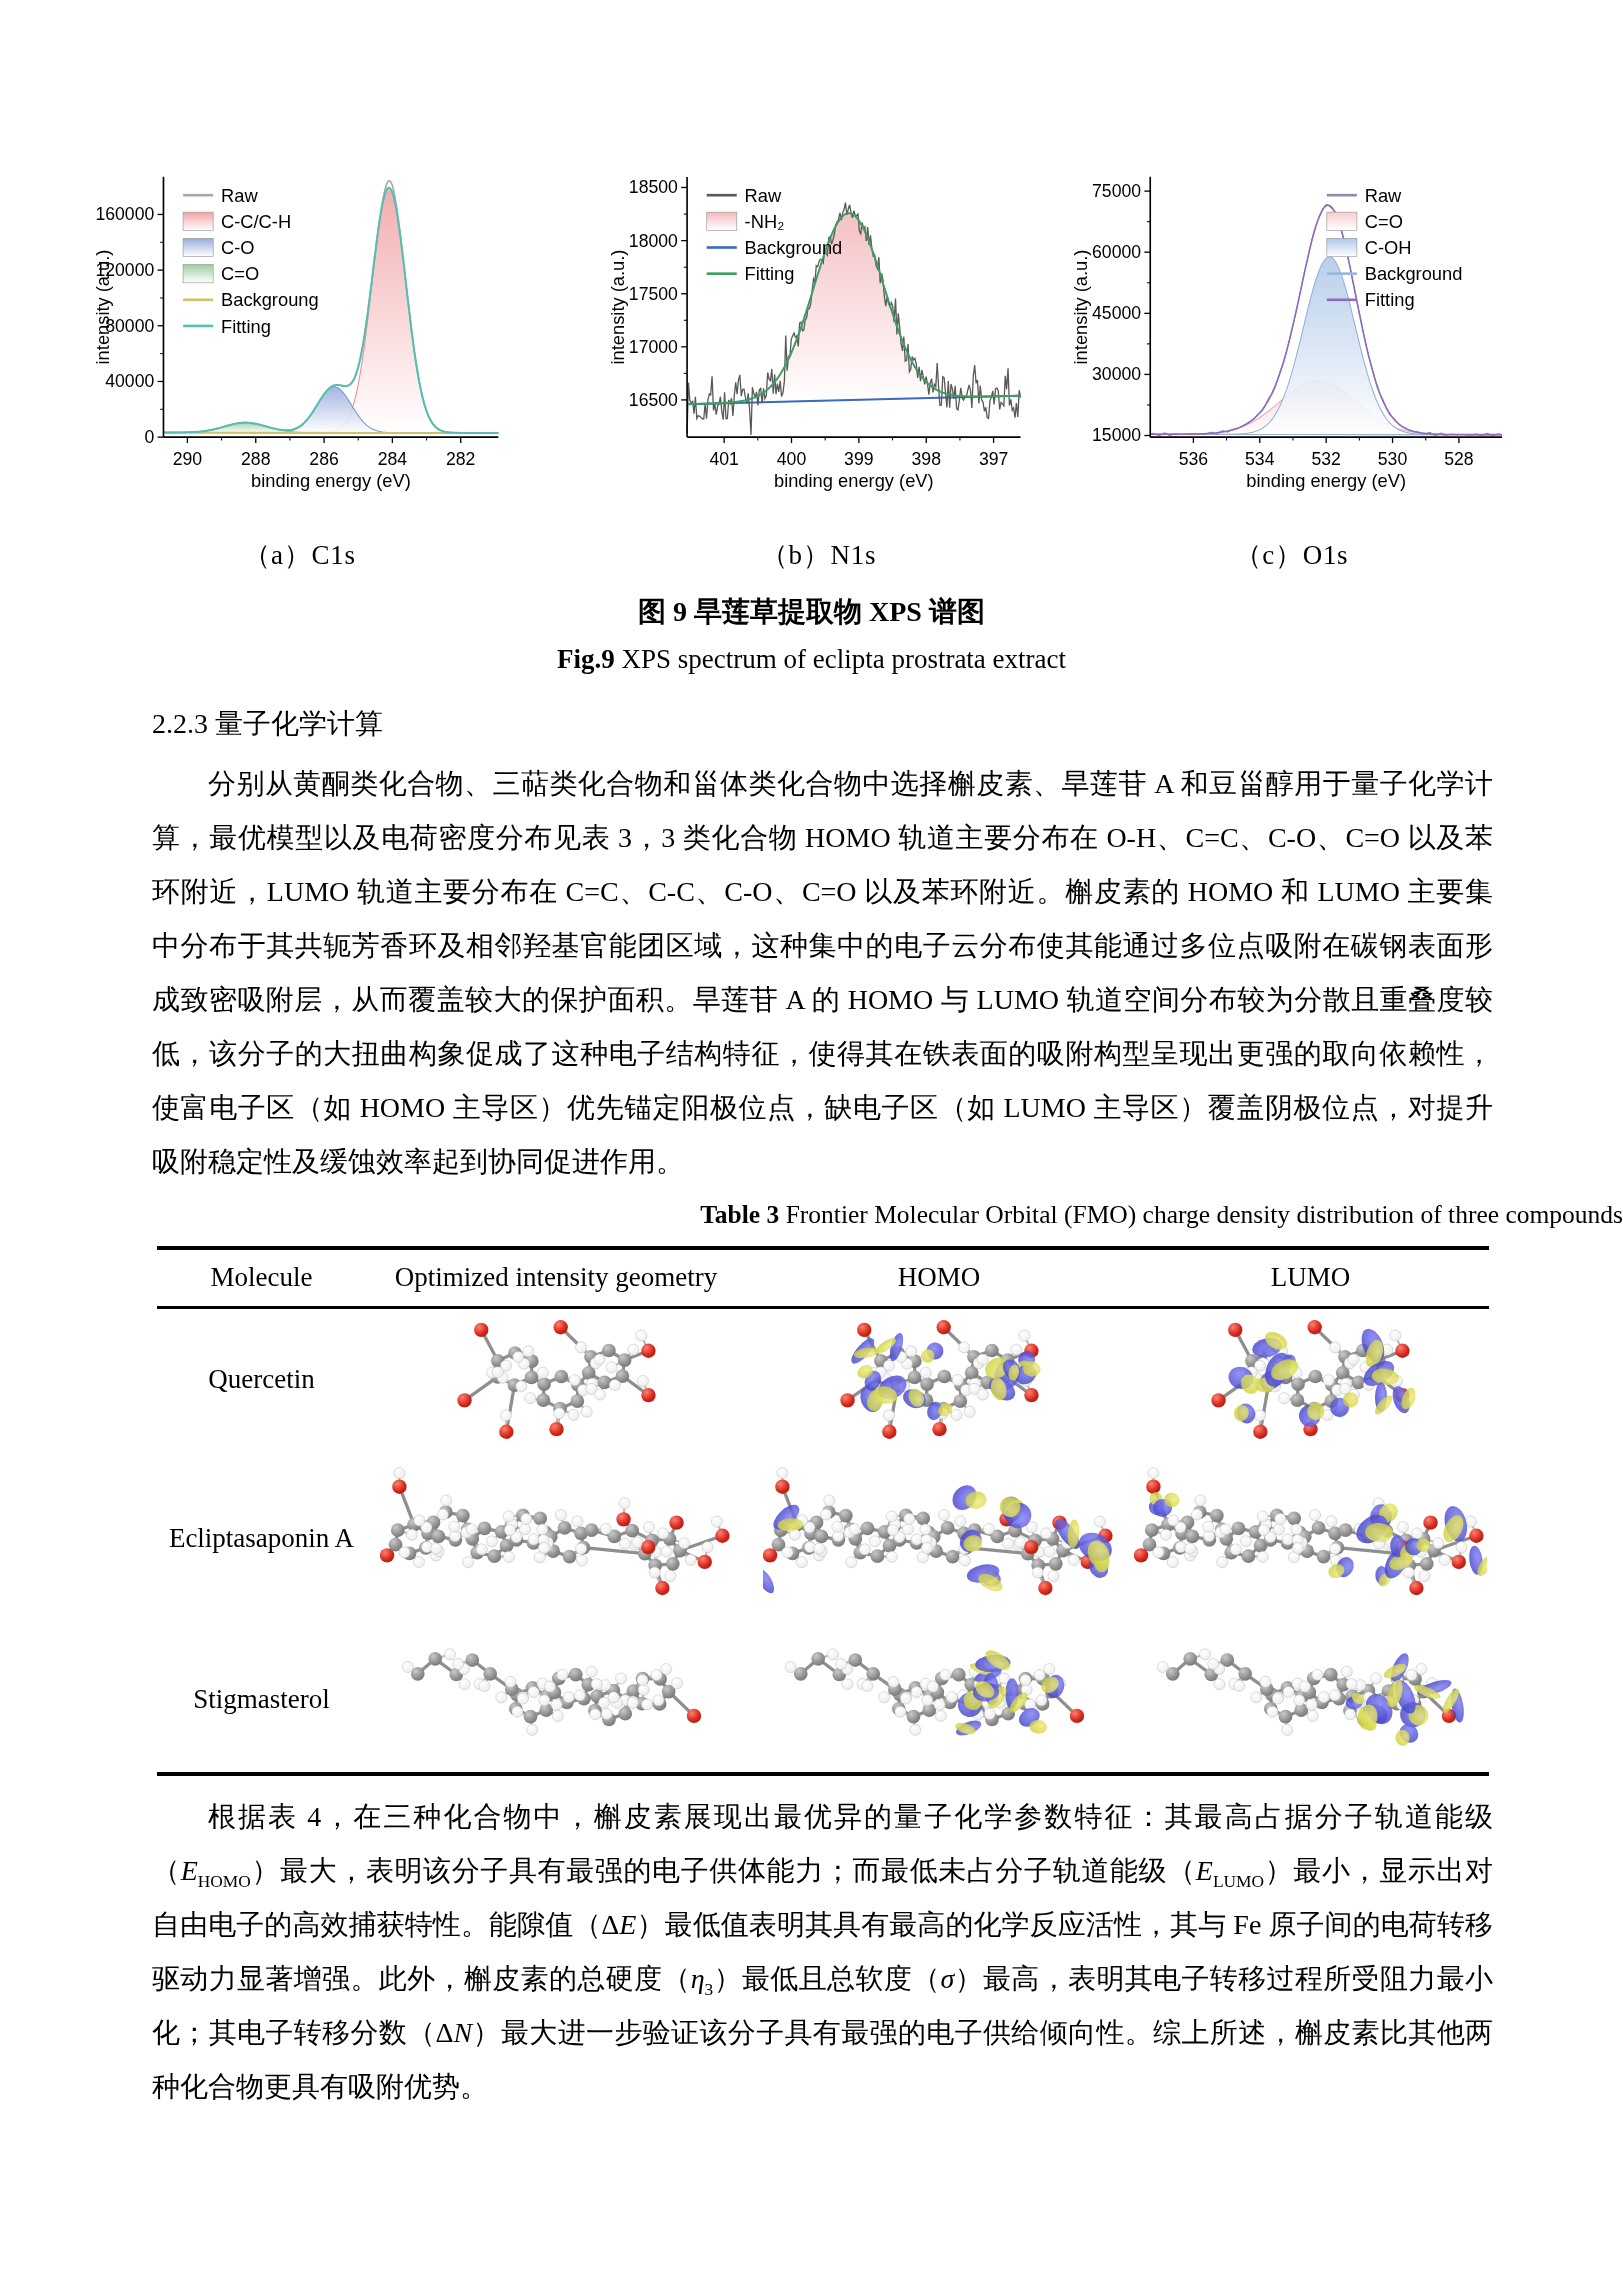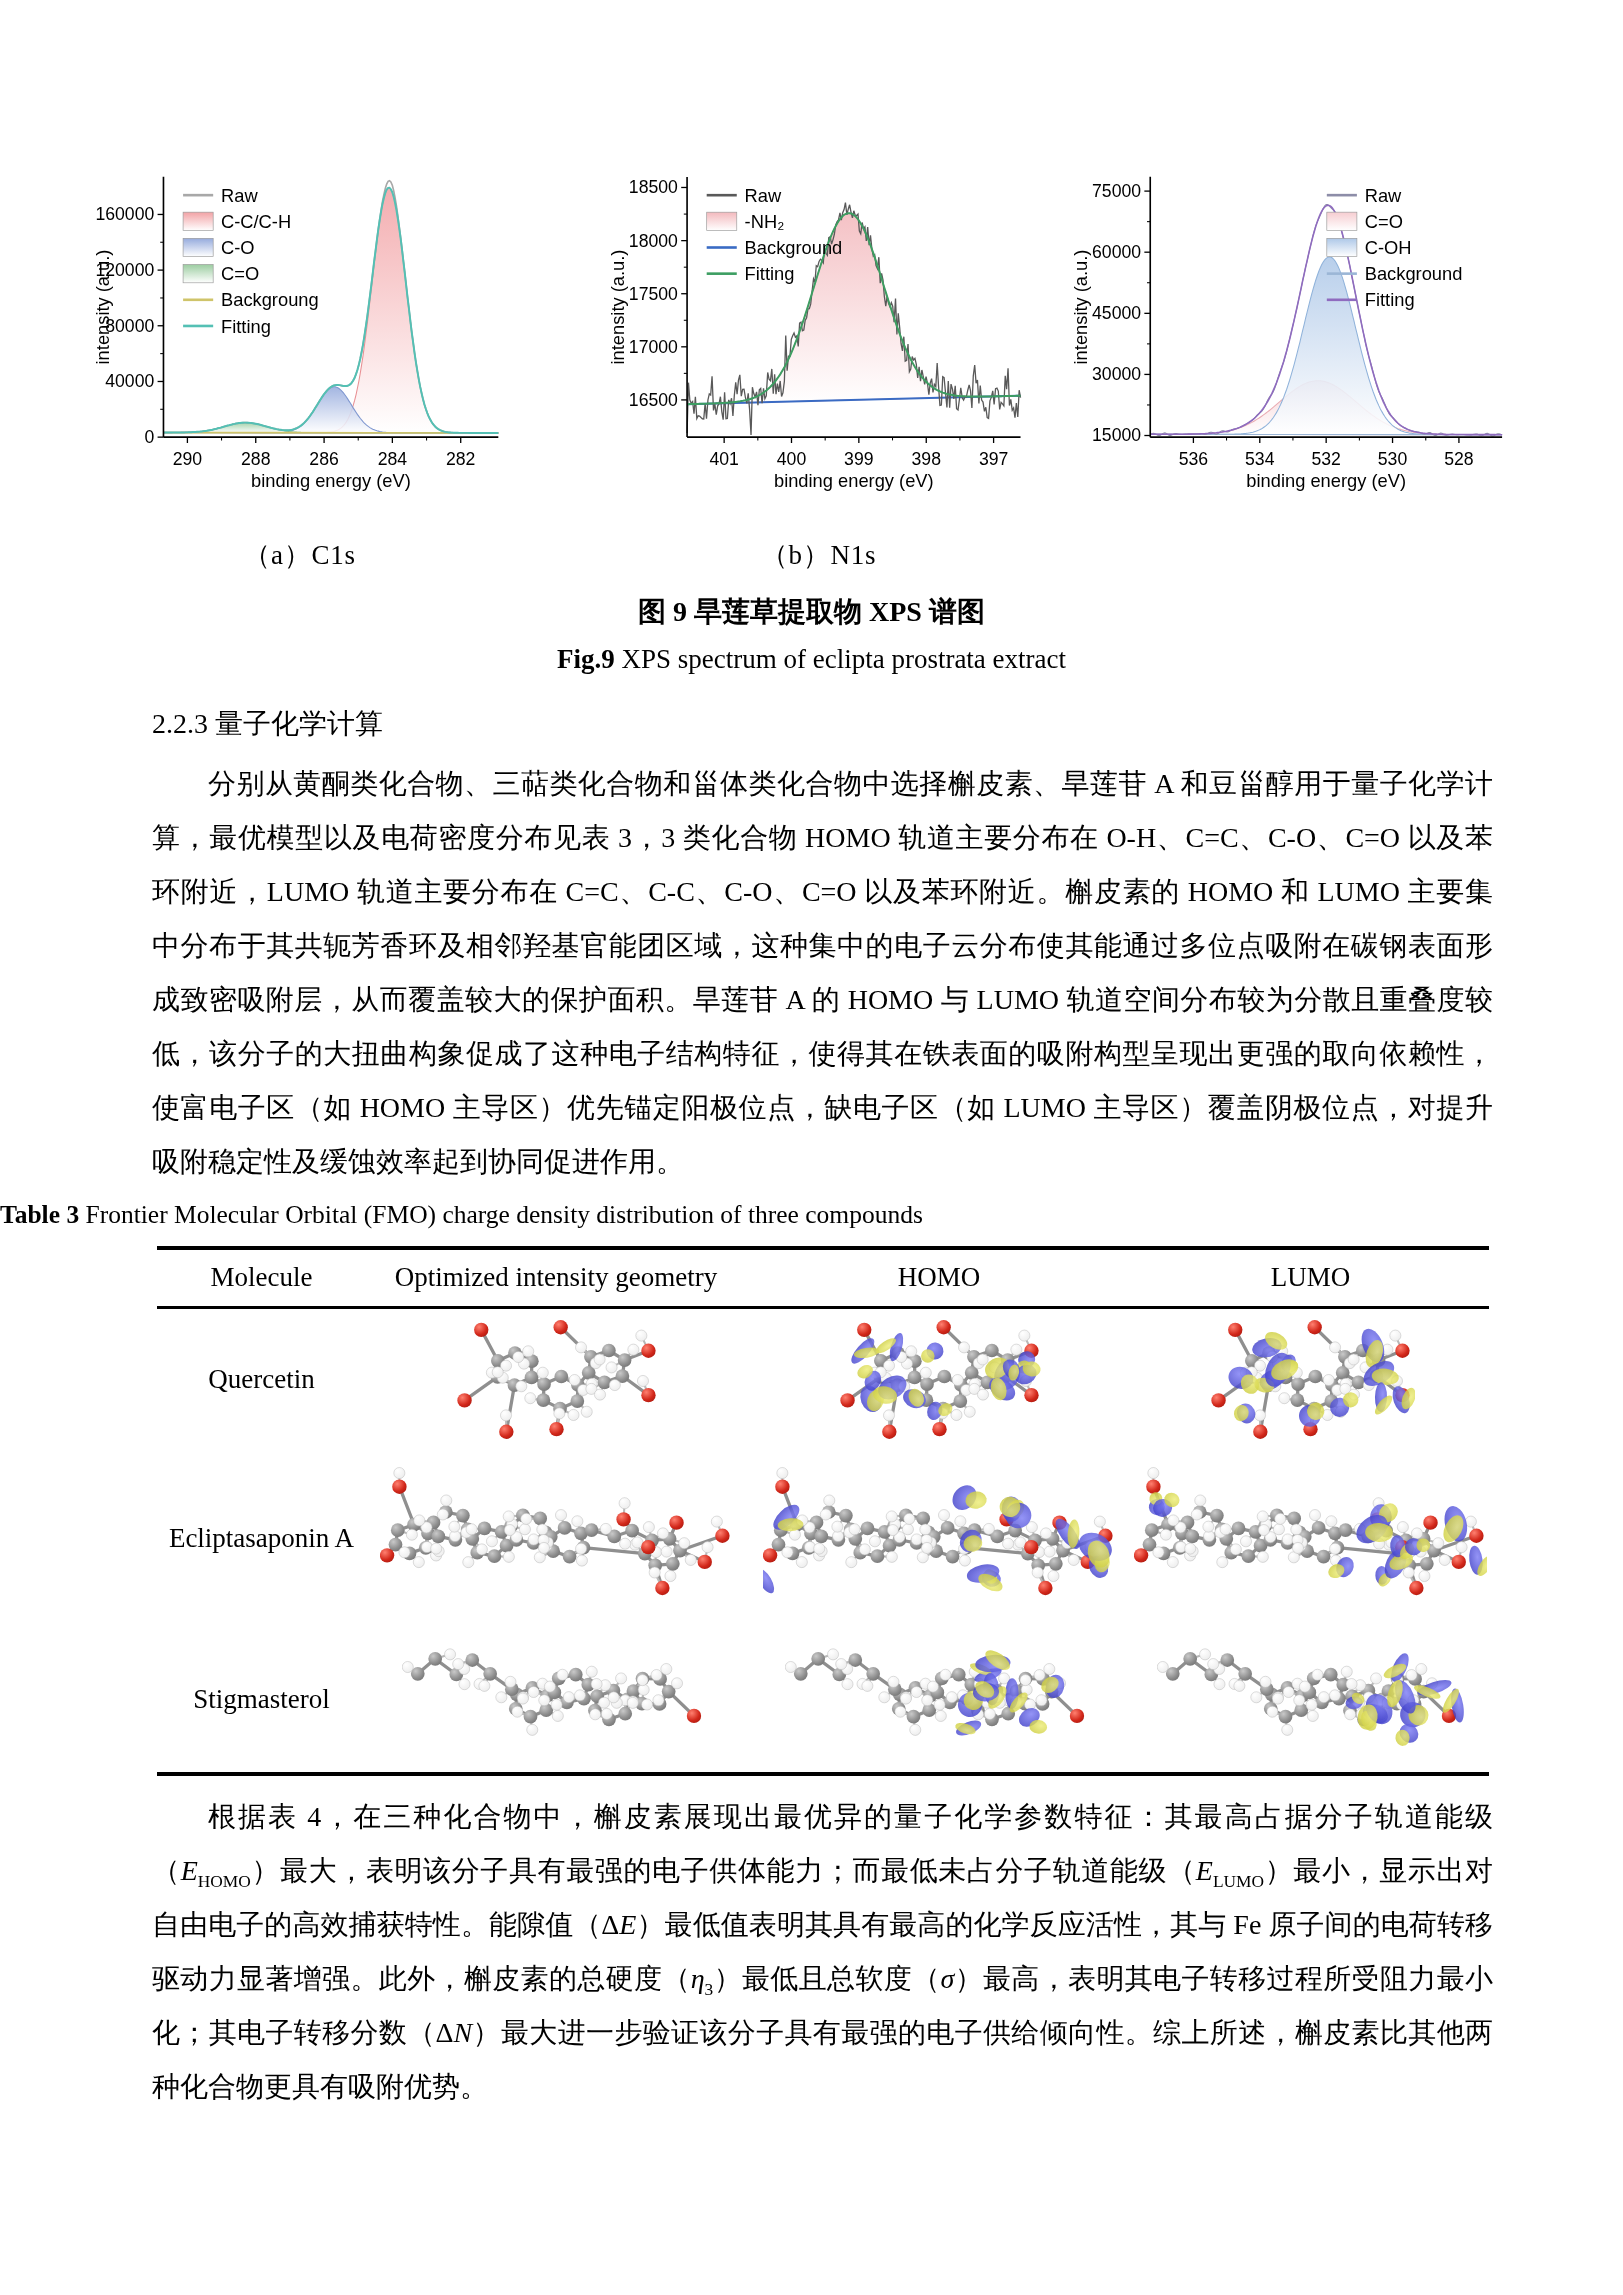--- a/index.html
+++ b/index.html
@@ -10,21 +10,21 @@
   .chart-fig:nth-child(2){margin-left:97px;}
   .chart-fig:nth-child(3){margin-left:38px;}
   .chart-svg{display:block;}
   .subcap{margin-top:39px;text-align:center;font-size:27px;letter-spacing:0.7px;}
   .cap-zh{text-align:center;font-weight:bold;font-size:28px;margin:19.6px 0 0;}
   .cap-en{text-align:center;font-size:27px;margin:13px 0 0;}
   .sec-heading{margin:30px 130px 0 152px;font-size:28px;font-weight:400;}
   .body-p{margin:14.4px 130px 0 152px;font-size:28px;line-height:1.93;text-align:justify;text-indent:2em;}
   .body-p sub{font-size:0.62em;}
   .tblcap-zh{text-align:center;font-weight:bold;font-size:27px;margin:19.6px 0 0;}
-  .tblcap-en{text-align:left;font-size:25.5px;margin:10.5px 0 0;}
+  .tblcap-en{text-align:right;font-size:25.5px;margin:10.5px 0 0;}
   .fmo-table{margin:16px 134px 0 157px;display:grid;grid-template-columns:209px 380px 386px 357px;
              border-top:4.6px solid #000;border-bottom:4.6px solid #000;}
   .fmo-table .hcell{height:56px;border-bottom:3.9px solid #000;display:flex;align-items:center;
                     justify-content:center;font-size:27px;}
   .fmo-table .cell{display:flex;align-items:center;justify-content:center;font-size:27px;
                    text-align:center;line-height:1.3;}
   .rh1{height:141px;} .rh2{height:178px;} .rh3{height:144px;}
   svg text{font-family:"Liberation Sans",sans-serif;fill:#000;}
   b{font-weight:bold;}
 </style>
@@ -211,20 +211,21 @@
             <text x="452" y="50" font-size="28">Raw</text>
             <rect x="394" y="66" width="46" height="28" fill="url(#g2pinkLight)" stroke="#999" stroke-width="1"></rect>
             <text x="452" y="90" font-size="28">C=O</text>
             <rect x="394" y="106" width="46" height="28" fill="url(#g2blueLight)" stroke="#999" stroke-width="1"></rect>
             <text x="452" y="130" font-size="28">C-OH</text>
             <line x1="394" y1="160" x2="440" y2="160" stroke="#9bb6d6" stroke-width="4"></line>
             <text x="452" y="170" font-size="28">Background</text>
             <line x1="394" y1="200" x2="440" y2="200" stroke="#8f6bbf" stroke-width="4"></line>
             <text x="452" y="210" font-size="28">Fitting</text>
           </svg></div>
+      <figcaption class="subcap">（c）O1s</figcaption>
     </figure>
   </div>
 
   <p class="cap-zh">图 9 旱莲草提取物 XPS 谱图</p>
   <p class="cap-en"><b>Fig.9</b><span> XPS spectrum of eclipta prostrata extract</span></p>
 
   <h3 class="sec-heading">2.2.3 量子化学计算</h3>
 
   <p class="body-p">分别从黄酮类化合物、三萜类化合物和甾体类化合物中选择槲皮素、旱莲苷 A 和豆甾醇用于量子化学计算，最优模型以及电荷密度分布见表 3，3 类化合物 HOMO 轨道主要分布在 O-H、C=C、C-O、C=O 以及苯环附近，LUMO 轨道主要分布在 C=C、C-C、C-O、C=O 以及苯环附近。槲皮素的 HOMO 和 LUMO 主要集中分布于其共轭芳香环及相邻羟基官能团区域，这种集中的电子云分布使其能通过多位点吸附在碳钢表面形成致密吸附层，从而覆盖较大的保护面积。旱莲苷 A 的 HOMO 与 LUMO 轨道空间分布较为分散且重叠度较低，该分子的大扭曲构象促成了这种电子结构特征，使得其在铁表面的吸附构型呈现出更强的取向依赖性，使富电子区（如 HOMO 主导区）优先锚定阳极位点，缺电子区（如 LUMO 主导区）覆盖阴极位点，对提升吸附稳定性及缓蚀效率起到协同促进作用。</p>
 

